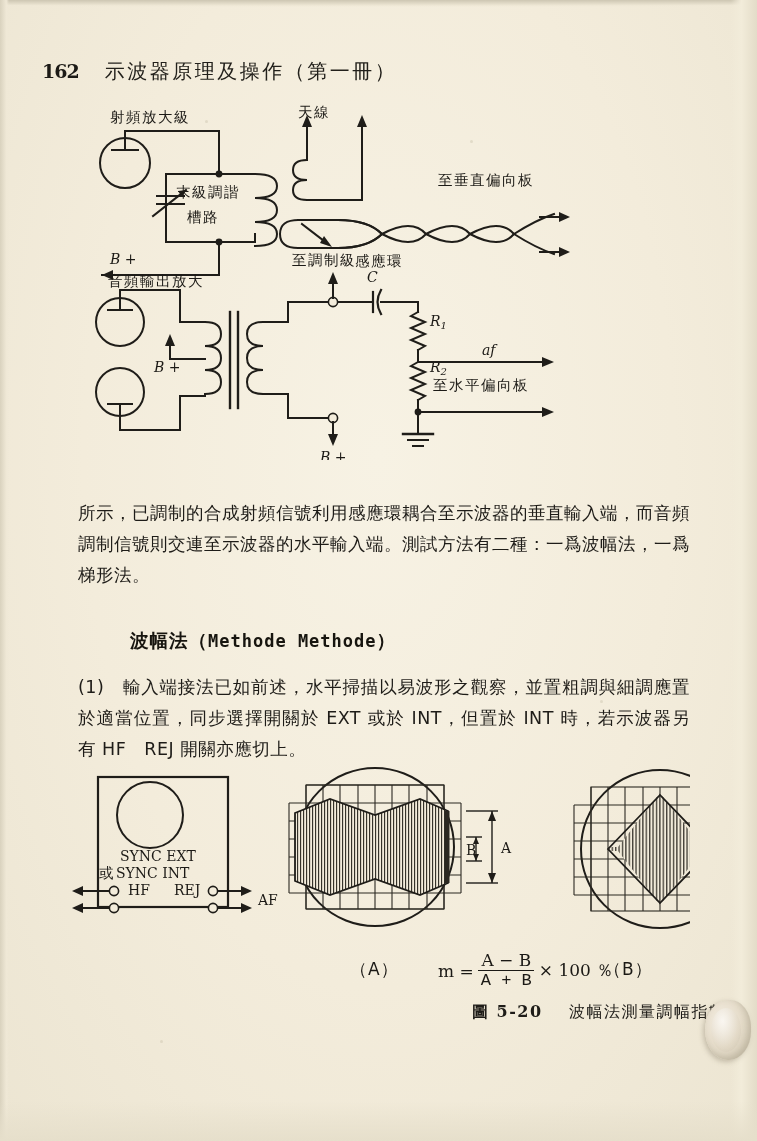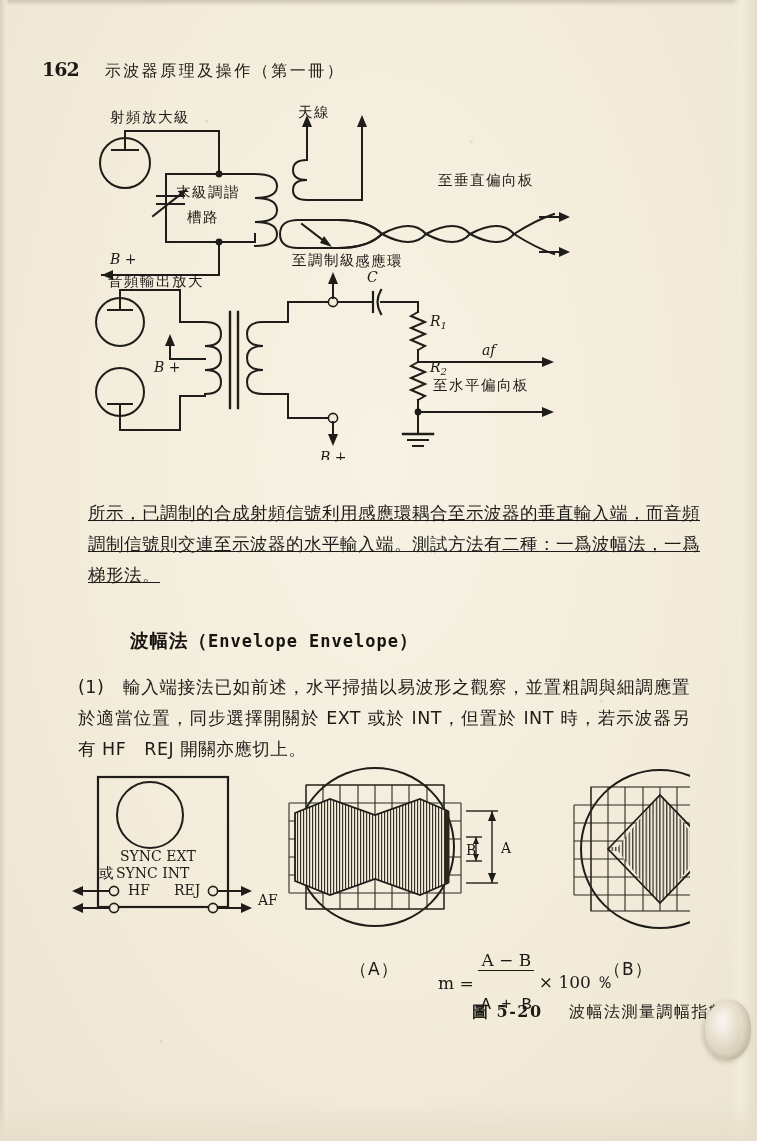--- a/index.html
+++ b/index.html
@@ -36,26 +36,26 @@
   .thumb:after{
     content:"";position:absolute;left:6px;top:8px;width:30px;height:44px;
     border-radius:50%;
     background:radial-gradient(ellipse at 40% 30%, rgba(255,255,255,.55), rgba(210,200,180,.15) 60%, rgba(180,170,150,.25));
   }
 
   
   .hdr{position:absolute;left:42px;top:58px;display:flex;align-items:baseline;}
   .pageno{font-family:"DejaVu Serif","Liberation Serif",serif;font-weight:bold;
     font-size:19px;color:#1c1a16;letter-spacing:-1px;}
-  .hdr-title{margin-left:26px;font-size:16px;color:#22201b;letter-spacing:2.5px;}
+  .hdr-title{margin-left:26px;font-size:20px;color:#22201b;letter-spacing:2.5px;}
 
   
   .para{position:absolute;font-size:17.5px;color:#1e1c18;letter-spacing:.5px;
     line-height:31px;text-align:justify;}
-  .para.p1{left:88px;top:498px;width:612px;text-indent:0;text-decoration:underline;}
+  .para.p1{left:78px;top:498px;width:612px;text-indent:0;}
   .para.p2{left:78px;top:672px;width:612px;}
   .heading{position:absolute;left:130px;top:628px;font-size:18.5px;font-weight:bold;
     color:#17150f;letter-spacing:1px;}
   .mono-en{font-family:"DejaVu Sans Mono","Liberation Mono",monospace;font-size:17px;letter-spacing:1px;}
 
   .cap{position:absolute;font-size:16px;color:#1e1c18;letter-spacing:1.5px;}
   .cap .num{font-weight:bold;font-family:"DejaVu Serif","Liberation Serif",serif;}
   .cap1{left:425px;top:452px;}
   .cap2{left:472px;top:1002px;}
 
@@ -69,21 +69,21 @@
   .lbl{font-family:"DejaVu Sans","Liberation Sans",sans-serif;fill:#1c1a16;}
   .lbl-cn{font-size:14.5px;letter-spacing:1.5px;}
   .lbl-it{font-family:"DejaVu Serif","Liberation Serif",serif;font-style:italic;font-size:14px;}
   .lbl-en{font-family:"DejaVu Serif","Liberation Serif",serif;font-size:14px;}
   .dot{fill:#1f1d19;}
   .hole{fill:#f3ecdb;stroke:#1f1d19;stroke-width:1.6;}
 
   
   .formula{position:absolute;left:438px;top:952px;display:flex;align-items:center;
     font-family:"DejaVu Serif","Liberation Serif",serif;font-size:17px;color:#1b1915;}
-  .frac{display:inline-flex;flex-direction:column;align-items:center;margin:0 4px;gap:24px;}
+  .frac{display:inline-flex;flex-direction:column;align-items:center;margin:0 4px;}
   .frac .num{border-bottom:1.4px solid #1b1915;padding:0 3px 1px;line-height:17px;}
   .frac .den{padding:1px 3px 0;line-height:17px;font-family:Liberation Mono, monospace;}
   .lblA{position:absolute;left:350px;top:958px;font-size:17px;color:#1b1915;letter-spacing:1px;}
   .lblB{position:absolute;left:604px;top:958px;font-size:17px;color:#1b1915;letter-spacing:1px;}
 
   
   .speck{position:absolute;background:#cfc7b2;border-radius:50%;opacity:.5;}
 </style>
 </head>
 <body>
@@ -243,21 +243,21 @@
       <text class="lbl lbl-cn" x="222" y="165">至調制級</text>
       <text class="lbl lbl-cn" x="363" y="290">至水平偏向板</text>
     </g>
   </svg>
   </div>
 
 
   <div class="para p1">所示，已調制的合成射頻信號利用感應環耦合至示波器的垂直輸入端，而音頻調制信號則交連至示波器的水平輸入端。測試方法有二種：一爲波幅法，一爲梯形法。</div>
 
   <div class="heading">
-    <span>波幅法（</span><span class="mono-en">Envelope Envelope</span><span>）</span>
+    <span>波幅法（</span><span class="mono-en">Methode Methode</span><span>）</span>
   </div>
 
   <div class="para p2">(1)　輸入端接法已如前述，水平掃描以易波形之觀察，並置粗調與細調應置於適當位置，同步選擇開關於 EXT 或於 INT，但置於 INT 時，若示波器另有 HF　REJ 開關亦應切上。</div>
 
   <div class="fig" id="fig518">
   <svg width="620" height="210" viewBox="0 0 620 210">
     <defs>
 
       <pattern id="carrier" width="3" height="4" patternUnits="userSpaceOnUse">
         <rect width="3" height="4" fill="#f3ecdb"></rect>

